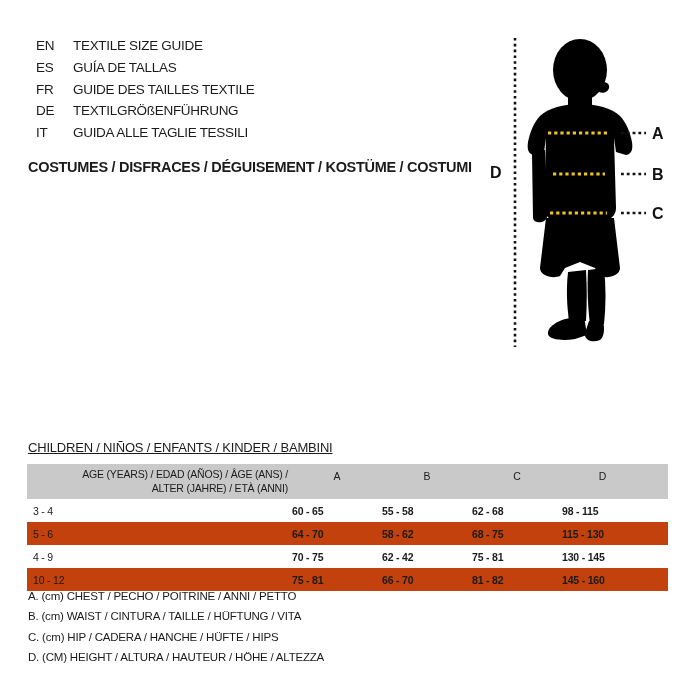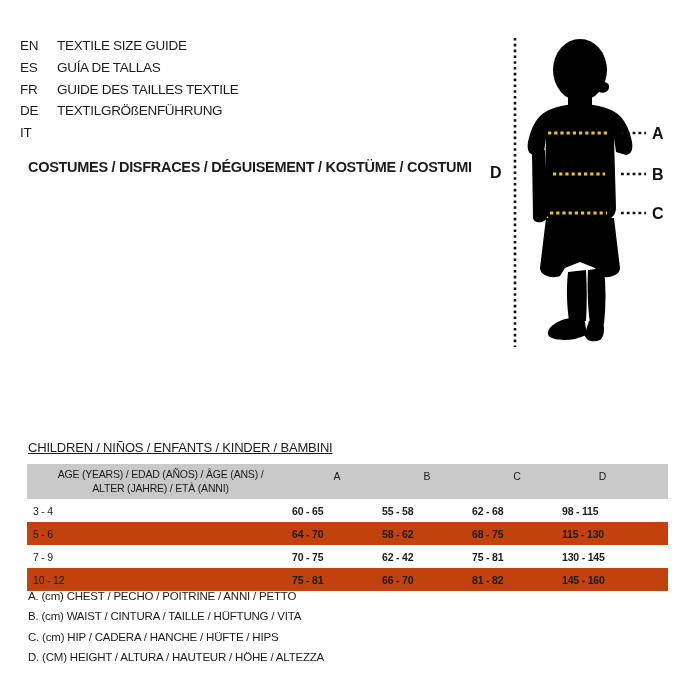--- a/index.html
+++ b/index.html
@@ -1,36 +1,36 @@
 <!DOCTYPE html>
 <html><head>
 <meta charset="utf-8">
 <style>
   html,body { margin:0; padding:0; }
   body {
     width:700px; height:700px; position:relative; overflow:hidden;
     background:#ffffff; color:#1b1b1b;
     font-family:"Liberation Sans", sans-serif;
   }
-  .lang-list { position:absolute; left:20px; top:35px; }
+  .lang-list { position:absolute; left:36px; top:35px; }
   .lang-row { display:flex; height:21.7px; align-items:center; font-size:13.5px; letter-spacing:-0.3px; font-weight:500; }
   .lang-code { width:37px; flex:0 0 37px; }
   .page-title {
     position:absolute; left:28px; top:159px; font-size:14.5px;
     font-weight:bold; letter-spacing:-0.3px;
   }
   .figure-wrap { position:absolute; left:480px; top:28px; width:220px; height:325px; }
   .children-heading { position:absolute; left:28px; top:440px; font-size:13px; letter-spacing:-0.2px; font-weight:500;text-decoration:underline; }
   table.size-table {
     position:absolute; left:27px; top:464px; width:641px;
     border-collapse:collapse; table-layout:fixed; font-size:10.5px; letter-spacing:-0.2px;
   }
   table.size-table th { font-weight:normal; }
   thead tr { background:#c9c9c9; }
-  .age-head { text-align:center; padding:4px 4px 4px 6px; line-height:13.5px; height:25px; }
+  .age-head { text-align:right; padding:4px 4px 4px 6px; line-height:13.5px; height:25px; }
   .col-head { text-align:center; vertical-align:top; padding-top:6px; }
   .col-head.last { padding-right:26px; }
   tbody td { height:23px; padding:0; }
   .age-cell { text-align:left; padding-left:6px; }
   .val-cell { text-align:left;font-weight:bold; }
   .val-cell.last { padding-right:26px; }
   tr.alt { background:#c2410c; }
   .legend { position:absolute; left:28px; top:586px; font-size:11.5px; line-height:20.4px; letter-spacing:-0.2px; font-weight:500; }
 </style>
 </head>
@@ -48,20 +48,21 @@
   <div class="lang-row">
     <span class="lang-code">FR</span>
     <span class="lang-label">GUIDE DES TAILLES TEXTILE</span>
   </div>
   <div class="lang-row">
     <span class="lang-code">DE</span>
     <span class="lang-label">TEXTILGRÖßENFÜHRUNG</span>
   </div>
   <div class="lang-row">
     <span class="lang-code">IT</span>
+    <span class="lang-label">GUIDA ALLE TAGLIE TESSILI</span>
   </div>
 </div>
 
 <div class="page-title">COSTUMES / DISFRACES / DÉGUISEMENT / KOSTÜME / COSTUMI</div>
 
 <div class="figure-wrap">
   <svg width="220" height="325" viewBox="0 0 220 325">
 
     <g fill="#000000">
       <ellipse cx="100" cy="42" rx="27" ry="31"></ellipse>
@@ -129,21 +130,21 @@
       <td class="val-cell last">98 - 115</td>
     </tr>
     <tr class="alt">
       <td class="age-cell">5 - 6</td>
       <td class="val-cell">64 - 70</td>
       <td class="val-cell">58 - 62</td>
       <td class="val-cell">68 - 75</td>
       <td class="val-cell last">115 - 130</td>
     </tr>
     <tr>
-      <td class="age-cell">7 - 9</td>
+      <td class="age-cell">4 - 9</td>
       <td class="val-cell">70 - 75</td>
       <td class="val-cell">62 - 42</td>
       <td class="val-cell">75 - 81</td>
       <td class="val-cell last">130 - 145</td>
     </tr>
     <tr class="alt">
       <td class="age-cell">10 - 12</td>
       <td class="val-cell">75 - 81</td>
       <td class="val-cell">66 - 70</td>
       <td class="val-cell">81 - 82</td>

